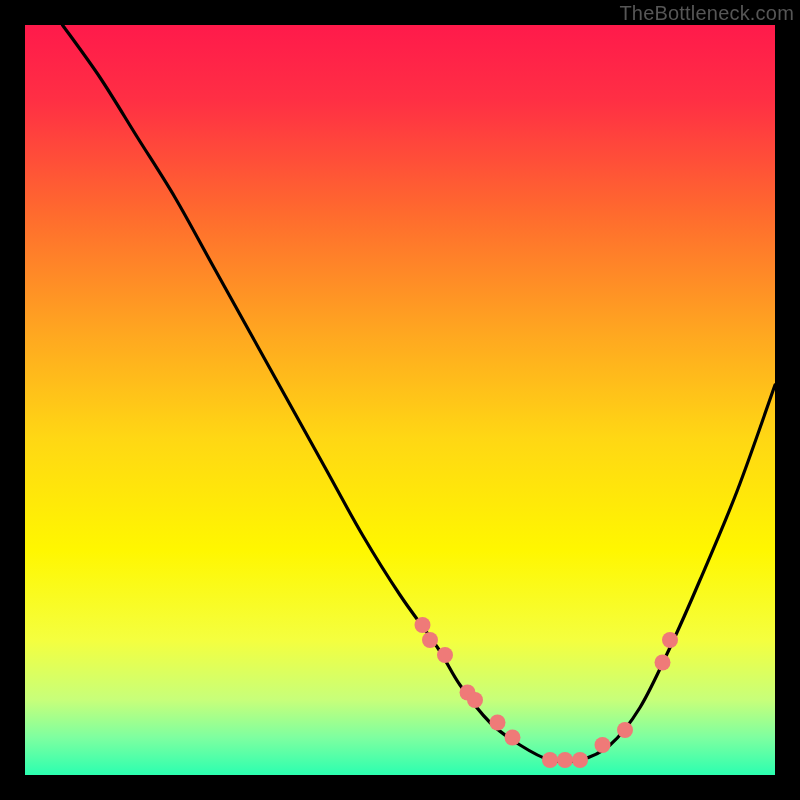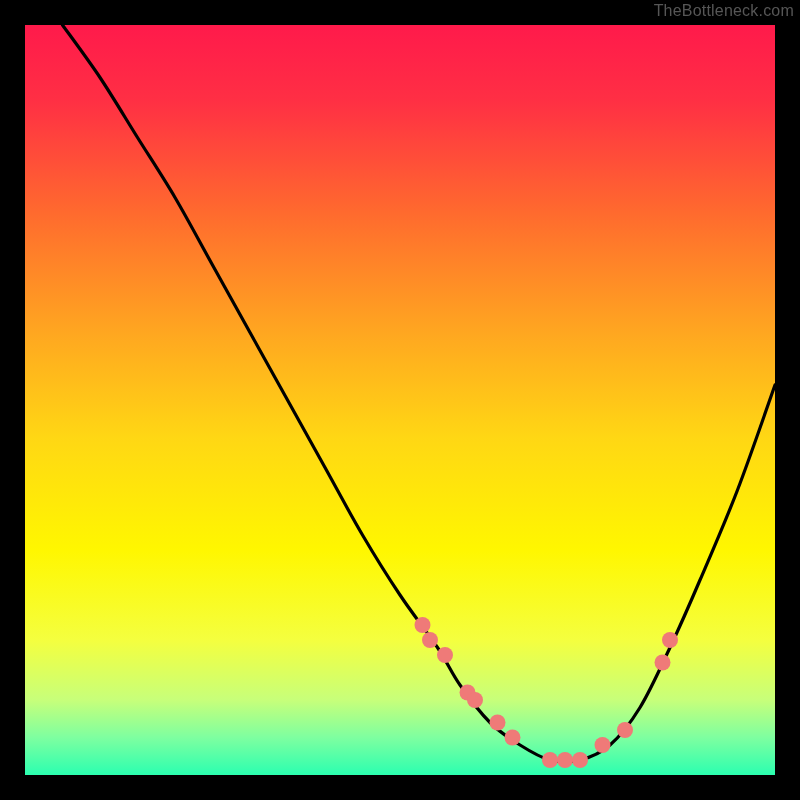--- a/index.html
+++ b/index.html
@@ -23,21 +23,21 @@
     left: 0;
     top: 0;
     width: 750px;
     height: 750px;
   }
   .watermark {
     position: absolute;
     top: 2px;
     right: 6px;
     font-family: Arial, Helvetica, sans-serif;
-    font-size: 16px;
+    font-size: 20px;
     color: #565656;
     letter-spacing: 0.2px;
   }
 </style>
 </head>
 <body>
 
 <div class="frame">
   <svg class="plot-area" viewBox="0 0 750 750">
     <defs>

